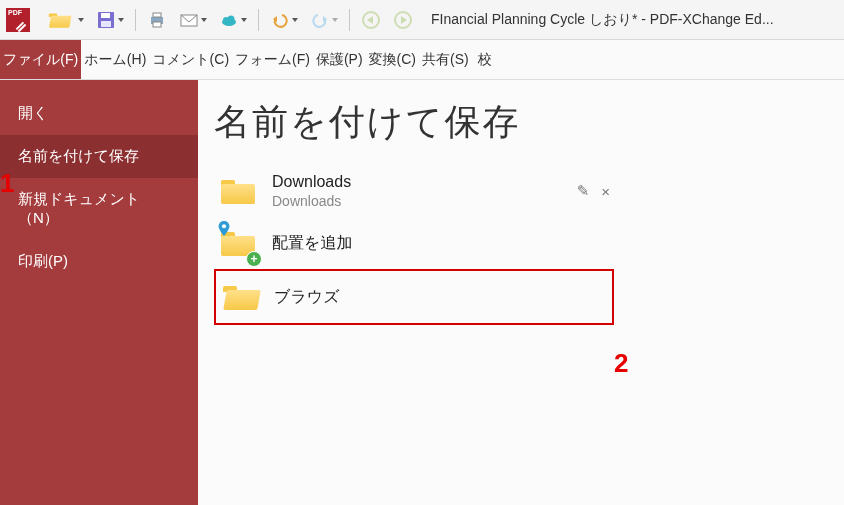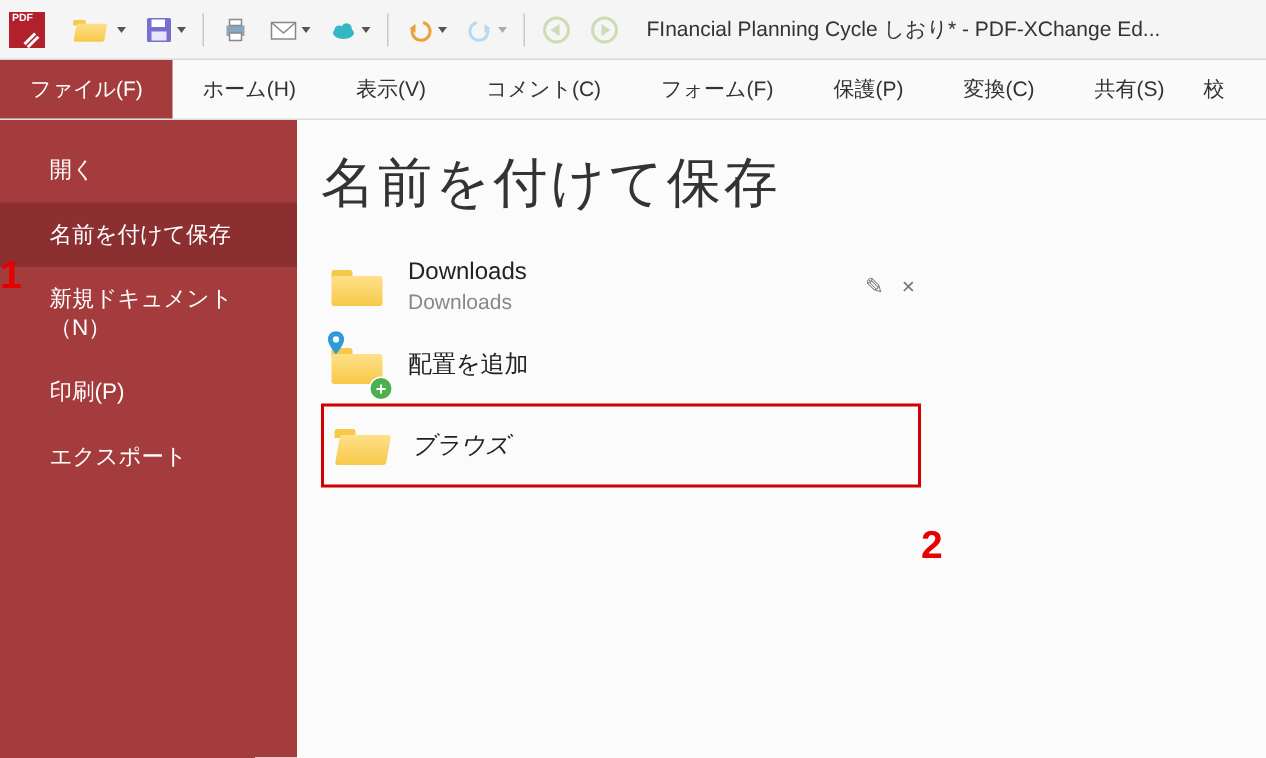--- a/index.html
+++ b/index.html
@@ -65,42 +65,42 @@
   
   .ribbon {
     height: 40px;
     background: #fafafa;
     display:flex;
     align-items:stretch;
     border-bottom:1px solid #ddd;
   }
   .ribbon-tab {
     display:flex; align-items:center; justify-content:center;
-    padding:0 20px;
+    padding:0 3px;
     font-size:14px;
     color:#333;
     cursor:pointer;
   }
   .ribbon-tab.active {
     background:#a43b3c;
     color:#fff;
   }
 
   
   .sidebar {
     position:absolute;
     left:0; top:80px;
     width:198px;
     height:425px;
     background:#a43b3c;
     color:#fff;
     padding-top:12px;
   }
   .side-item {
-    padding:12px 33px;
+    padding:12px 18px;
     font-size:15px;
     cursor:pointer;
   }
   .side-item.selected {
     background:#8c2f30;
   }
 
   
   .content {
     position:absolute;
@@ -128,21 +128,20 @@
   .dest-row .icon-slot { width:40px; height:40px; display:flex;align-items:center;justify-content:center; }
   .dest-text { flex:1; }
   .dest-name { font-size:16px; color:#222; }
   .dest-path { font-size:14px; color:#888; margin-top:2px; }
   .dest-actions { display:flex; gap:12px; align-items:center; color:#777; }
   .dest-actions span { cursor:pointer; font-size:15px; }
 
   .browse-row {
     border:2px solid #d20000;
     width:400px;
-    font-style:italic;
   }
 
   
   .folder-icon { position:relative; width:34px; height:26px; }
   .folder-icon::before {
     content:""; position:absolute; left:0; top:2px; width:14px; height:6px;
     background:#f7c948; border-radius:2px 2px 0 0;
   }
   .folder-icon::after {
     content:""; position:absolute; left:0; top:6px; width:34px; height:20px;
@@ -253,35 +252,33 @@
       <polygon points="8,6 14,10 8,14" fill="#9dbf63"></polygon>
     </svg>
   </div>
 
   <div class="title-text">FInancial Planning Cycle しおり* - PDF-XChange Ed...</div>
 </div>
 
 <div class="ribbon">
   <div class="ribbon-tab active">ファイル(F)</div>
   <div class="ribbon-tab">ホーム(H)</div>
-  <div class="ribbon-tab">表示(V)</div>
   <div class="ribbon-tab">コメント(C)</div>
   <div class="ribbon-tab">フォーム(F)</div>
   <div class="ribbon-tab">保護(P)</div>
   <div class="ribbon-tab">変換(C)</div>
   <div class="ribbon-tab">共有(S)</div>
   <div class="ribbon-tab" style="padding:0 6px;">校</div>
 </div>
 
 <div class="sidebar">
   <div class="side-item">開く</div>
   <div class="side-item selected">名前を付けて保存</div>
   <div class="side-item">新規ドキュメント（N）</div>
   <div class="side-item">印刷(P)</div>
-  <div class="side-item">エクスポート</div>
 </div>
 
 <div class="content">
   <div class="content-title">名前を付けて保存</div>
 
   <div class="dest-row">
     <div class="icon-slot">
       <div class="folder-icon"></div>
     </div>
     <div class="dest-text">

